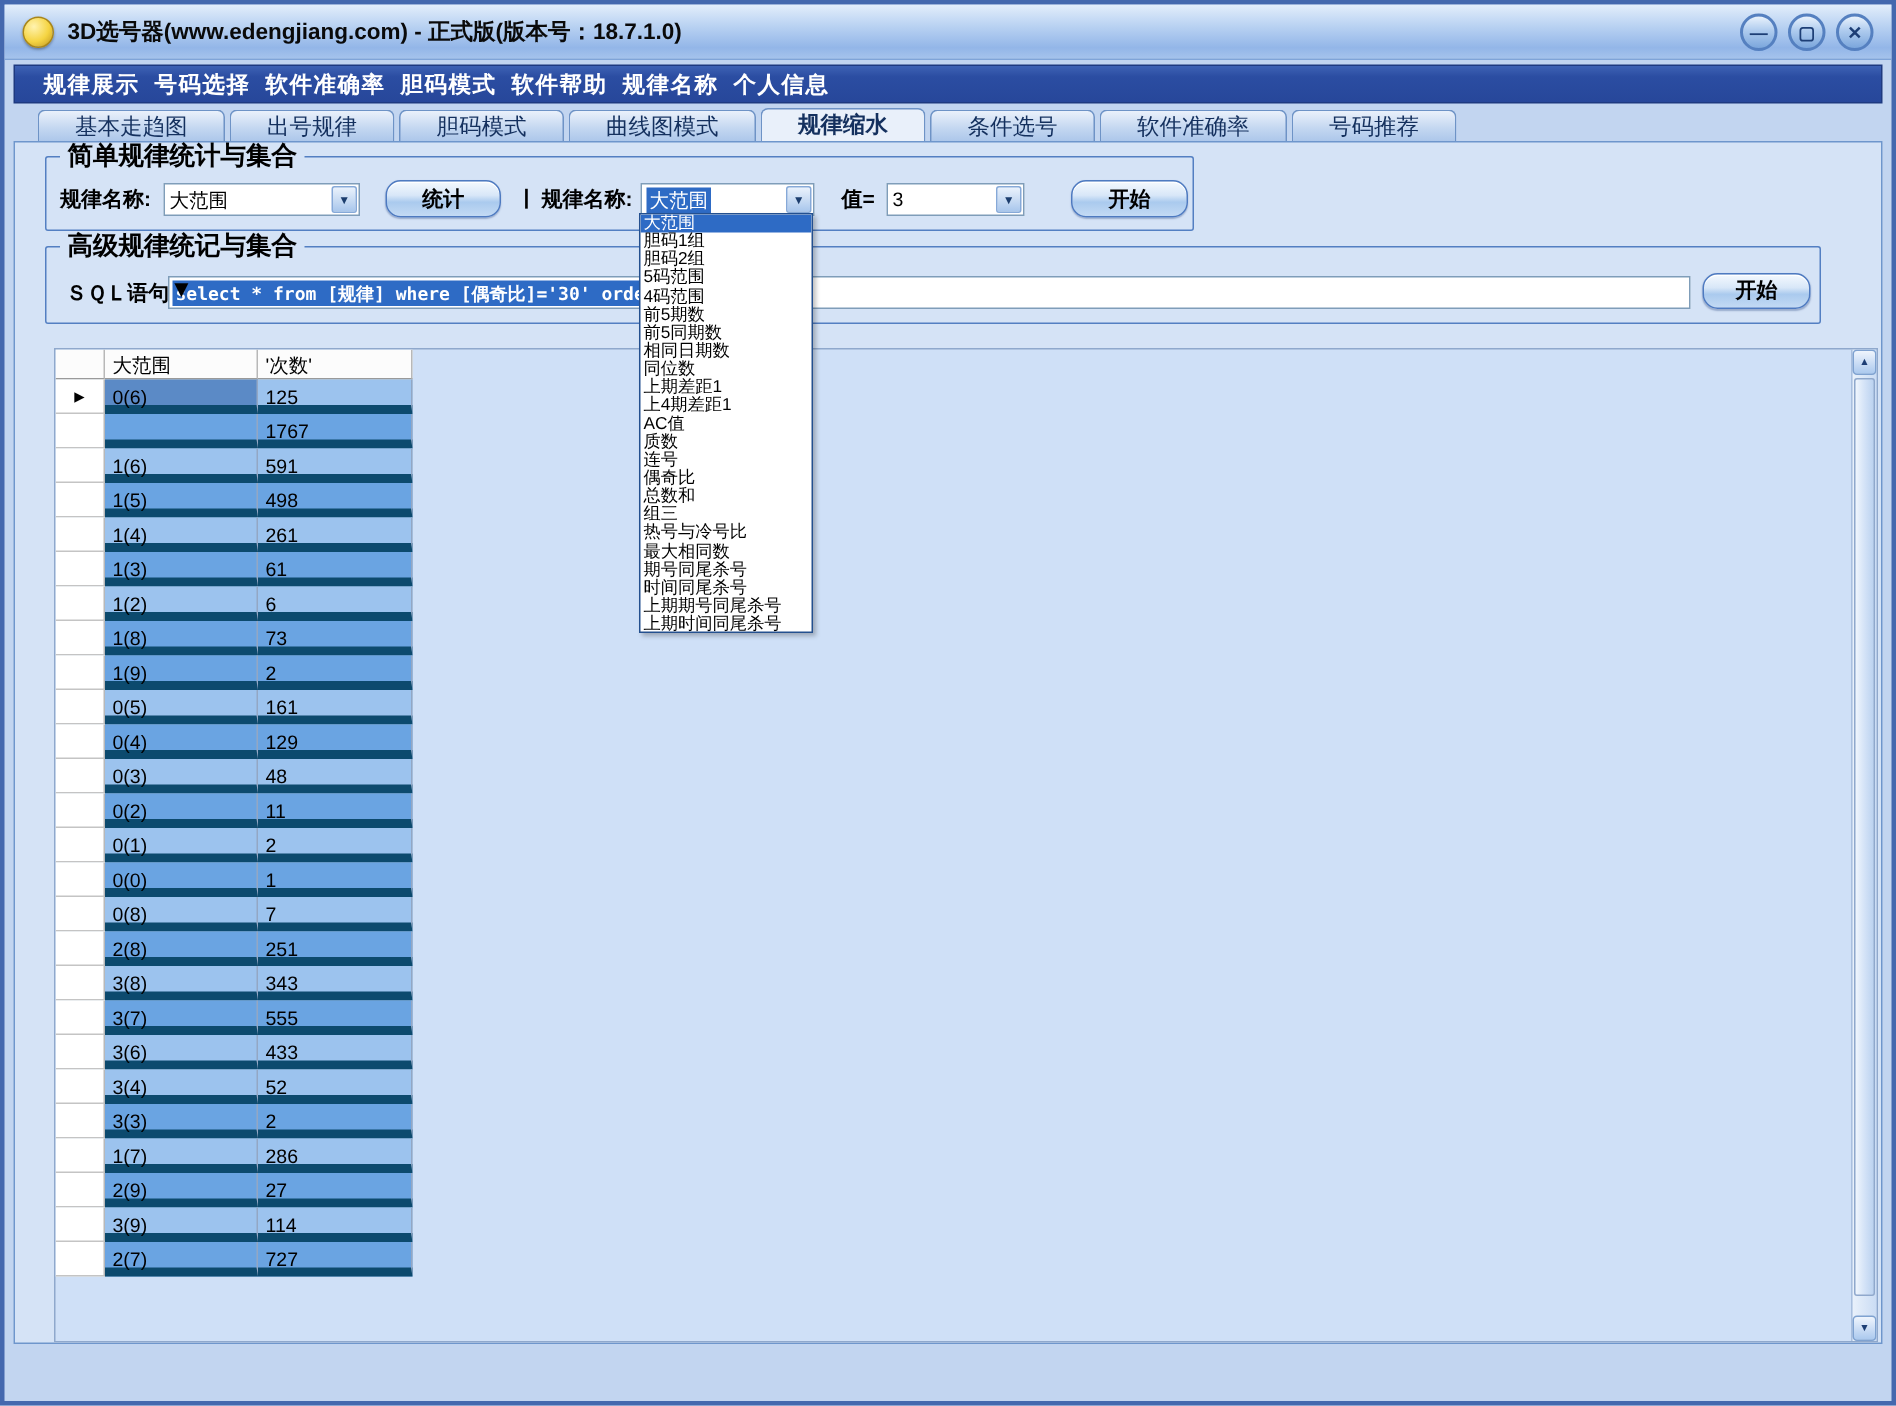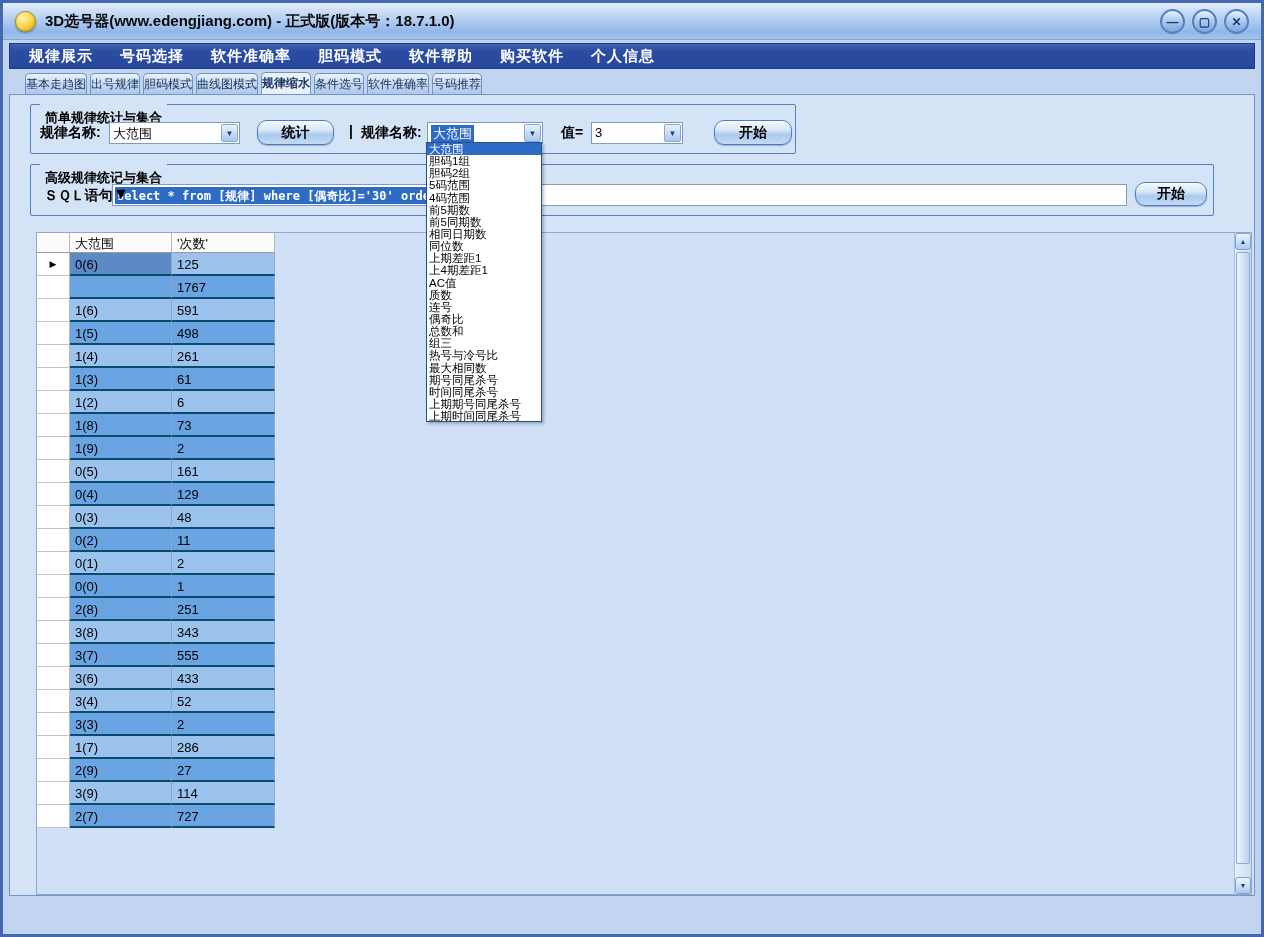--- a/index.html
+++ b/index.html
@@ -17,39 +17,39 @@
   .title-text { font-size:15px; font-weight:bold; color:#0A0A0A; }
   .winbtns { position:absolute; right:12px; top:6px; display:flex; gap:7px; }
   .winbtn { width:25px; height:25px; border-radius:50%;
     background:linear-gradient(180deg,#E9F2FC 0%,#AECBEE 45%,#7BA6DC 100%);
     border:2px solid #5580C0; color:#1D3E75; font-size:12px; font-weight:bold;
     display:flex; align-items:center; justify-content:center; line-height:1; }
 
   
   .menubar { position:absolute; top:40px; left:6px; right:6px; height:26px;
     background:linear-gradient(180deg,#3E62B4 0%,#2B4DA2 30%,#27479A 100%);
-    border:1px solid #1E3A80; display:flex; align-items:center; gap:27px; padding-left:19px; }
+    border:1px solid #1E3A80; display:flex; align-items:center; gap:10px; padding-left:19px; }
   .menu-item { color:#FFFFFF; font-size:15px; font-weight:bold; letter-spacing:1px; cursor:default; }
 
   
   .tabstrip { position:absolute; top:69px; left:6px; right:6px; height:22px;
     display:flex; gap:3px; padding-left:16px; align-items:flex-end; }
-  .tab { height:21px; padding:0 0; display:flex; align-items:center;
-    font-size:12px; color:#14305E; white-space:nowrap;
+  .tab { height:21px; padding:0 24px; display:flex; align-items:center;
+    font-size:15px; color:#14305E; white-space:nowrap;
     border:1px solid #6E93C6; border-bottom:none; border-radius:5px 5px 0 0;
     background:linear-gradient(180deg,#EAF1FB 0%,#C2D6F0 60%,#ADC7EA 100%);text-align:center; }
   .tab.active { background:#E9F0FA; height:22px; font-weight:bold; }
 
   
   .mainpanel { position:absolute; top:91px; left:6px; right:6px; height:802px;
     background:#D5E3F6; border:1px solid #6E96CC; }
 
   .groupbox { position:absolute; border:1px solid #537FC2; border-radius:2px; }
   .groupbox .gb-title { position:absolute; top:-9px; left:9px; background:#D5E3F6;
-    padding:14px 5px; font-size:13px; font-weight:bold; color:#000; line-height:16px; }
+    padding:0 5px; font-size:17px; font-weight:bold; color:#000; line-height:16px; }
 
   .field-label { position:absolute; font-size:14px; font-weight:bold; color:#000;text-align:center; }
 
   .combo { position:absolute; height:22px; background:#FFFFFF; border:1px solid #7F9DB9; }
   .combo .cvalue { position:absolute; left:3px; top:2px; right:20px; font-size:13px;
     color:#000; white-space:nowrap; overflow:hidden; }
   .combo .cvalue.selhl { background:#2E6BC5; color:#fff; display:inline-block; right:auto;
     padding:0 2px; }
   .combo .arrowbox { position:absolute; right:1px; top:1px; bottom:1px; width:17px;
     background:linear-gradient(180deg,#EAF2FC 0%,#C3D8F2 60%,#A8C6EC 100%);
@@ -84,21 +84,21 @@
     font-size:13px; color:#000; padding:2px 0 0 5px; }
   .gh-rowhdr { width:33px; }
   .gh-c1 { width:102px; }
   .gh-c2 { width:103px; }
   .grid-rows { position:absolute; top:20px; left:0; }
   .grow { display:flex; height:23px; }
   .rowhdr { width:33px; background:#FFFFFF; border-right:1px solid #B8B8B8;
     border-bottom:1px solid #C4C4C4; display:flex; align-items:center; justify-content:center;
     font-size:9px; color:#000; }
   .dcell { font-size:13px; color:#000; padding:4px 0 0 5px; white-space:nowrap;
-    border-bottom:2px solid #0c4a6e; }
+    border-bottom:6px solid #0c4a6e; }
   .dc1 { width:102px; border-right:1px solid #93A7C4; }
   .dc2 { width:103px; border-right:1px solid #93A7C4; }
   .rlight .dcell { background:#9CC3EE; }
   .rdark  .dcell { background:#6AA4E2; }
   .cell-selected { background:#5B8AC6 !important; }
 
   
   .vscroll { position:absolute; top:0; right:0; width:17px; height:100%;
     background:linear-gradient(90deg,#E9F1FB,#CADCF4); border-left:1px solid #A9BFDE; }
   .sbtn { position:absolute; left:0; width:16px; height:17px;
@@ -137,21 +137,21 @@
       <div class="winbtn">✕</div>
     </div>
   </div>
 
   <div class="menubar">
       <div class="menu-item">规律展示</div>
       <div class="menu-item">号码选择</div>
       <div class="menu-item">软件准确率</div>
       <div class="menu-item">胆码模式</div>
       <div class="menu-item">软件帮助</div>
-      <div class="menu-item">购买软件</div>
+      <div class="menu-item">规律名称</div>
       <div class="menu-item">个人信息</div>
     </div>
 
   <div class="tabstrip">
       <div class="tab">基本走趋图</div>
       <div class="tab">出号规律</div>
       <div class="tab">胆码模式</div>
       <div class="tab">曲线图模式</div>
       <div class="tab active">规律缩水</div>
       <div class="tab">条件选号</div>
@@ -294,20 +294,25 @@
           <div class="grow rlight">
             <div class="rowhdr"></div>
             <div class="dcell dc1">0(1)</div>
             <div class="dcell dc2">2</div>
           </div>
           <div class="grow rdark">
             <div class="rowhdr"></div>
             <div class="dcell dc1">0(0)</div>
             <div class="dcell dc2">1</div>
           </div>
+          <div class="grow rlight">
+            <div class="rowhdr"></div>
+            <div class="dcell dc1">0(8)</div>
+            <div class="dcell dc2">7</div>
+          </div>
           <div class="grow rdark">
             <div class="rowhdr"></div>
             <div class="dcell dc1">2(8)</div>
             <div class="dcell dc2">251</div>
           </div>
           <div class="grow rlight">
             <div class="rowhdr"></div>
             <div class="dcell dc1">3(8)</div>
             <div class="dcell dc2">343</div>
           </div>

